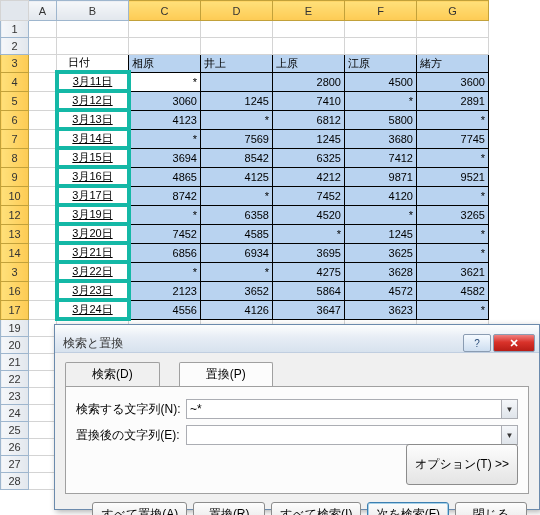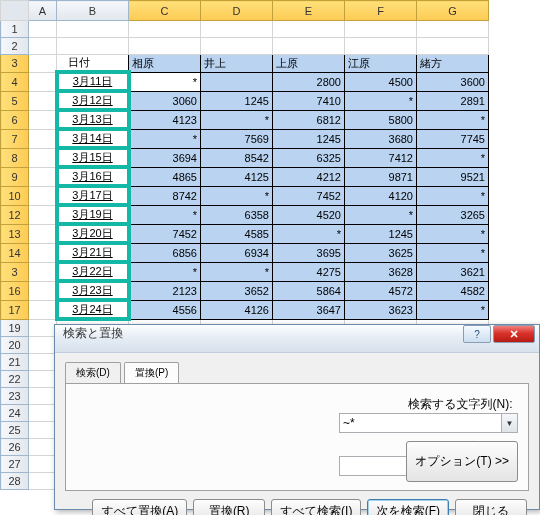--- a/index.html
+++ b/index.html
@@ -14,33 +14,33 @@
 .sheet td { height: 17px; padding: 0 3px; text-align: right; }
 .sheet td.h { background: #fff; text-align: left; padding-left: 11px; border: 1px solid #000; }
 .sheet td.hsel { background: #b9d3f0; text-align: left; padding-left: 3px; border: 1px solid #000; margin-left: 47px; }
 .sheet td.data { background: #b9d3f0; border: 1px solid #000; }
 .sheet td.dataw { background: #fff; border: 1px solid #000; }
 .sheet td.date { text-align: center; border: 4px solid #14b8a6; text-decoration: underline; }
 .sheet td.empty { background: #fff; }
 .corner { width: 28px; background: #e2e7ed; border: 1px solid #9eb6ce; }
 
 .dialog { position: absolute; left: 54px; top: 324px; width: 486px; height: 186px; background: #f0f0f0; border: 1px solid #6b8aac; box-shadow: 2px 2px 6px rgba(0,0,0,0.3); font-family: "MS UI Gothic", sans-serif; }
-.titlebar { height: 28px; background: linear-gradient(#fdfefe, #e7edf5 45%, #d7e2ee); border-bottom: 1px solid #c0cee0; display: flex; align-items: flex-start; padding: 0 4px 0 8px; }
+.titlebar { height: 28px; background: linear-gradient(#fdfefe, #e7edf5 45%, #d7e2ee); border-bottom: 1px solid #c0cee0; display: flex; align-items: flex-end; padding: 0 4px 0 8px; }
 .titlebar .title { flex: 1; color: #333; font-size: 12px; }
 .titlebtns { display: flex; gap: 2px; }
 .titlebtn { width: 28px; height: 18px; border: 1px solid #8a9cb2; border-radius: 2px; display: flex; align-items: center; justify-content: center; font-size: 10px; }
 .helpbtn { background: linear-gradient(#f5faff, #cddef0); color: #2a4d7a; }
 .closebtn { background: linear-gradient(#f08080, #d9322a 45%, #b71c16); color: #fff; width: 42px; font-weight: bold; font-size: 11px; }
 
 .dlgbody { padding: 8px 10px 10px 10px; }
 .tabs { display: flex; position: relative; top: 1px; }
-.tab { border: 1px solid #a0a0a0; border-bottom: none; padding: 3px 10px; background: #f0f0f0; font-size: 10px; border-radius: 2px 2px 0 0; margin-right: 3px; }
+.tab { border: 1px solid #a0a0a0; border-bottom: none; padding: 3px 26px; background: #f0f0f0; font-size: 12px; border-radius: 2px 2px 0 0; margin-right: 19px; }
 .tab.active { background: #fcfcfc; border-bottom: 1px solid #fcfcfc; }
 .tabpanel { border: 1px solid #a0a0a0; background: #fcfcfc; padding: 12px 10px 44px 10px; position: relative; height: 108px; }
-.field { display: flex; align-items: flex-end; margin-bottom: 6px; flex-direction: column; }
+.field { display: flex; align-items: center; margin-bottom: 6px; }
 .field label { width: 110px; font-size: 12px; }
 .combo { flex: 1; display: flex; }
 .combo input { flex: 1; border: 1px solid #abadb3; height: 20px; padding: 0 3px; font-size: 12px; }
 .combo .arrow { width: 16px; height: 20px; border: 1px solid #abadb3; border-left: none; background: linear-gradient(#f5f7fa, #dfe4ea); display: flex; align-items: center; justify-content: center; font-size: 8px; color: #333; }
 .optionsbtn { position: absolute; right: 10px; bottom: 8px; border: 1px solid #8c8c8c; background: linear-gradient(#fdfdfd,#e4e4e4); padding: 11px 8px; font-size: 12px; border-radius: 3px; }
 .btnrow { display: flex; justify-content: flex-end; gap: 6px; margin-top: 8px; padding-right: 2px; }
 .btn { border: 1px solid #8c8c8c; background: linear-gradient(#fdfdfd,#e4e4e4); padding: 3px 8px; font-size: 12px; border-radius: 3px; min-width: 72px; text-align: center; }
 .btn.default { border: 1px solid #3c7fb1; box-shadow: 0 0 0 1px #a6d0e7 inset; }
 </style>
 </head>

